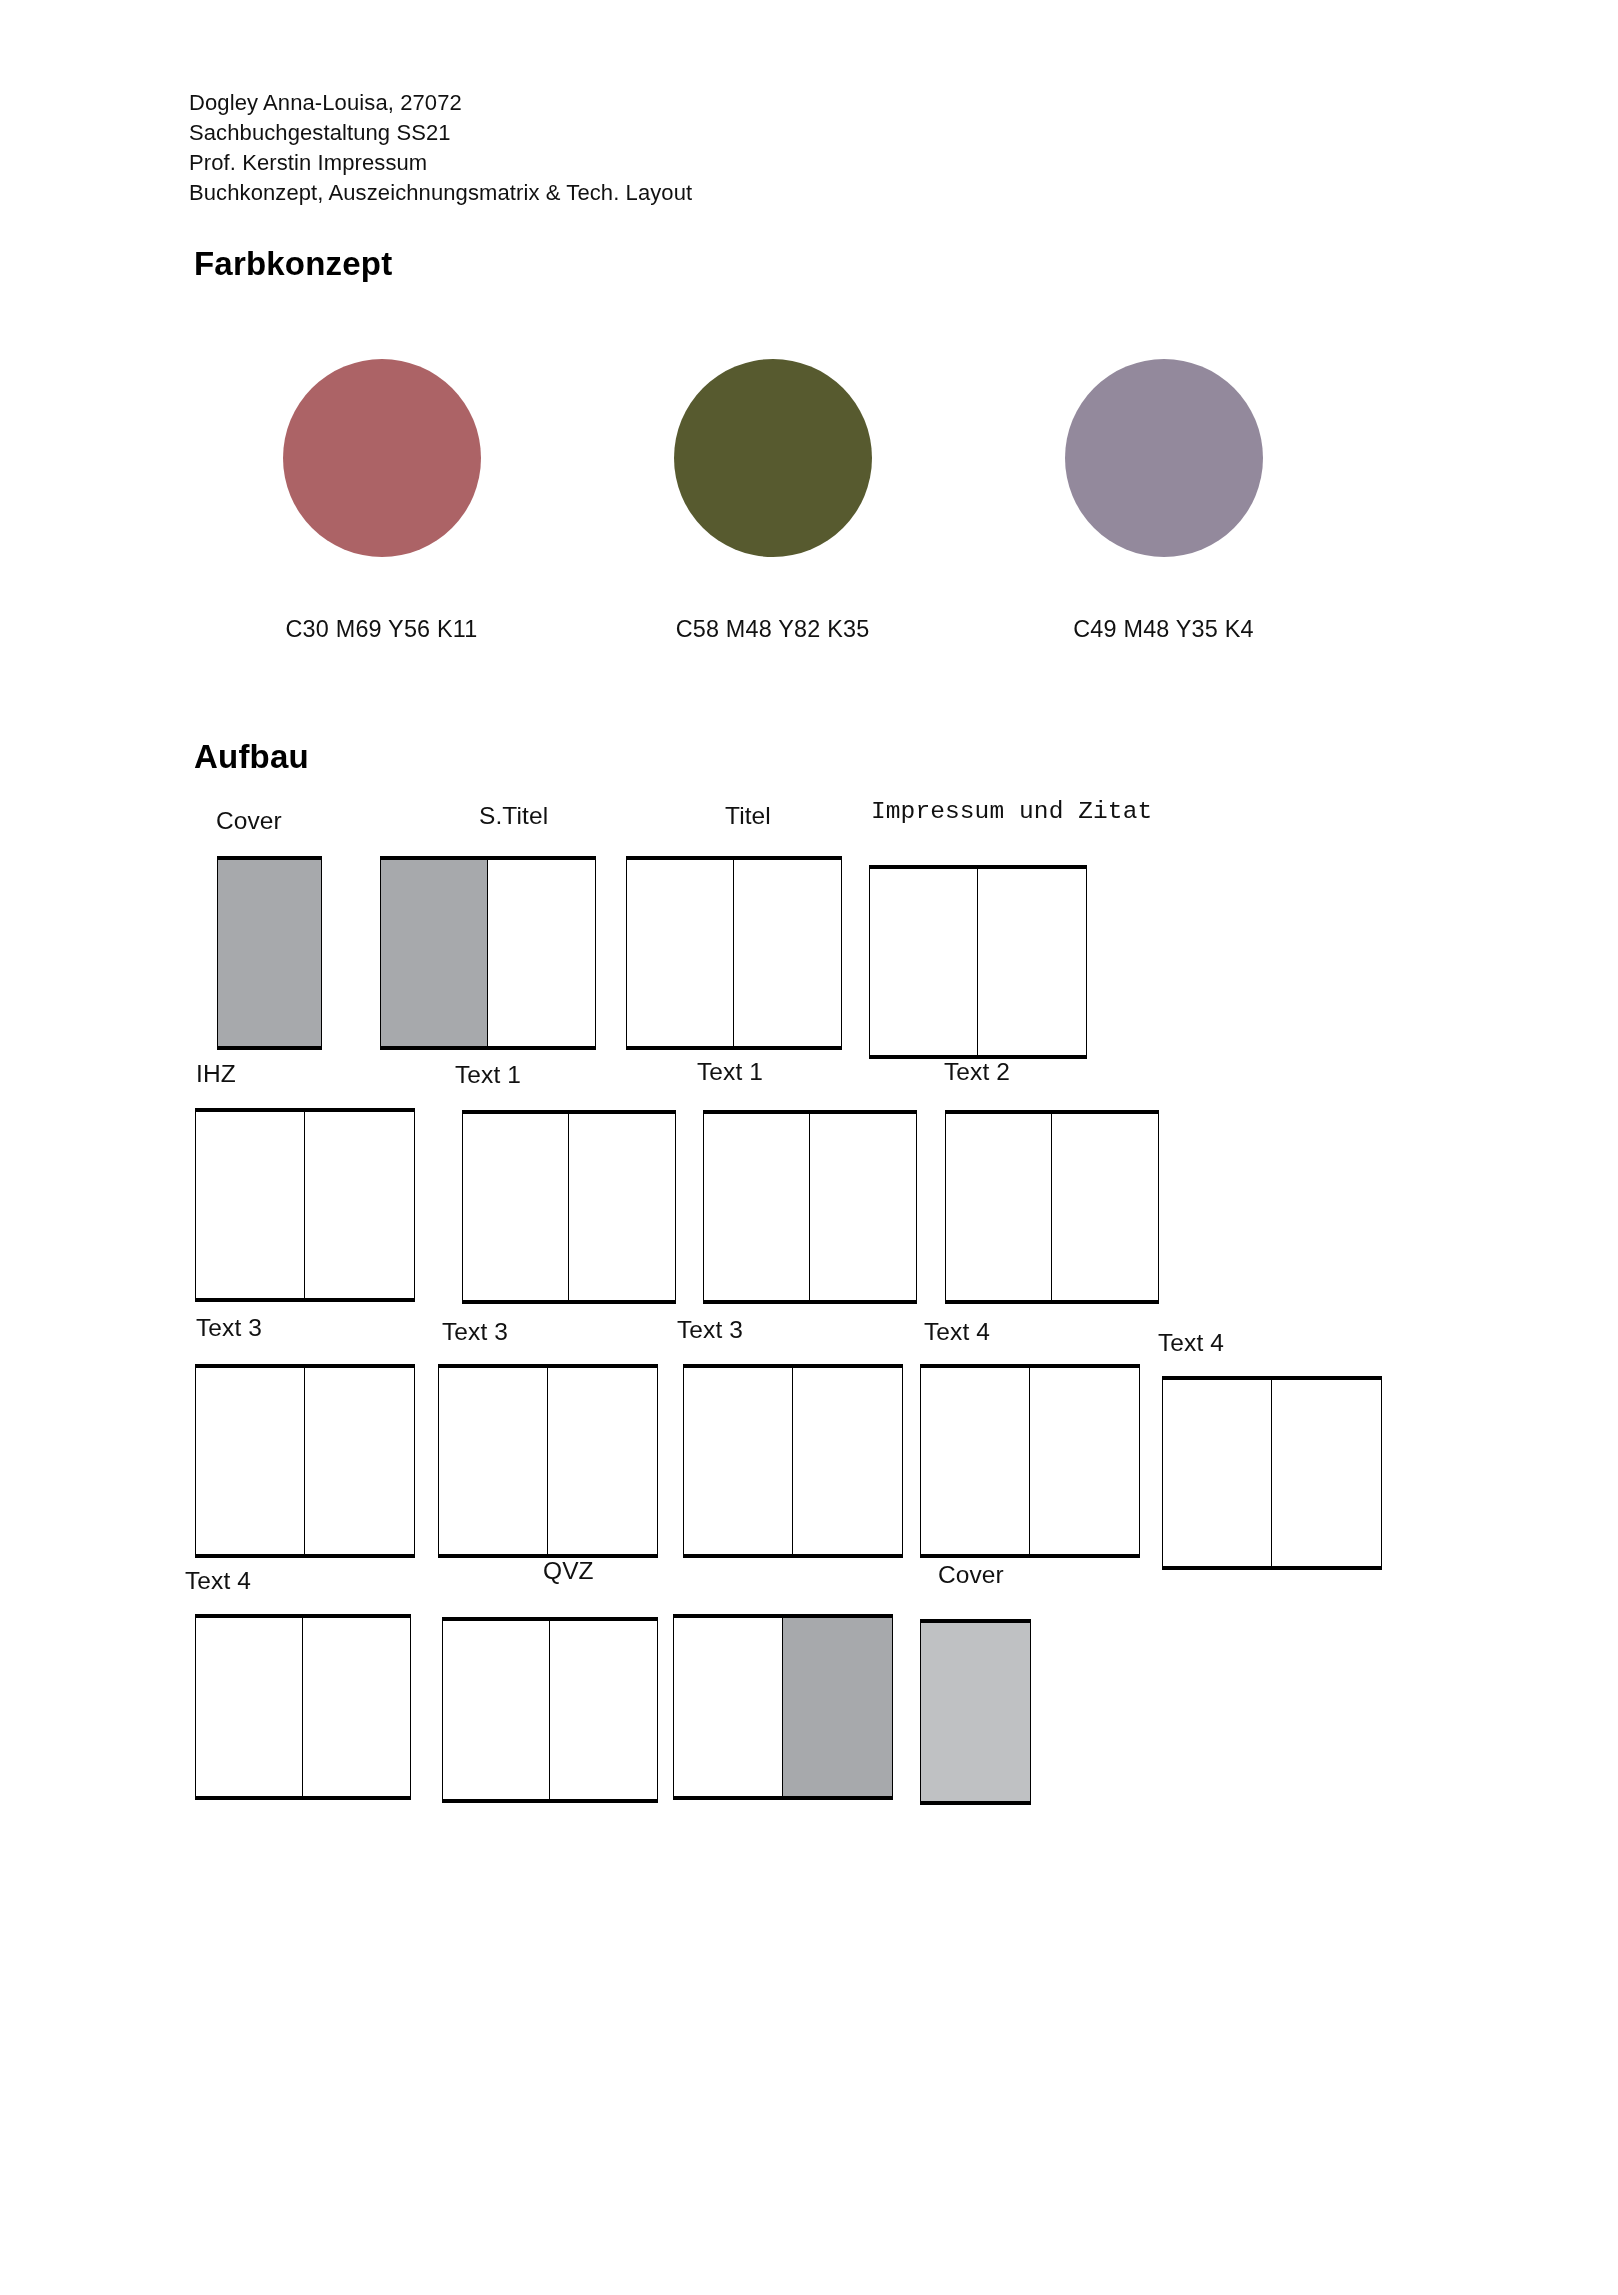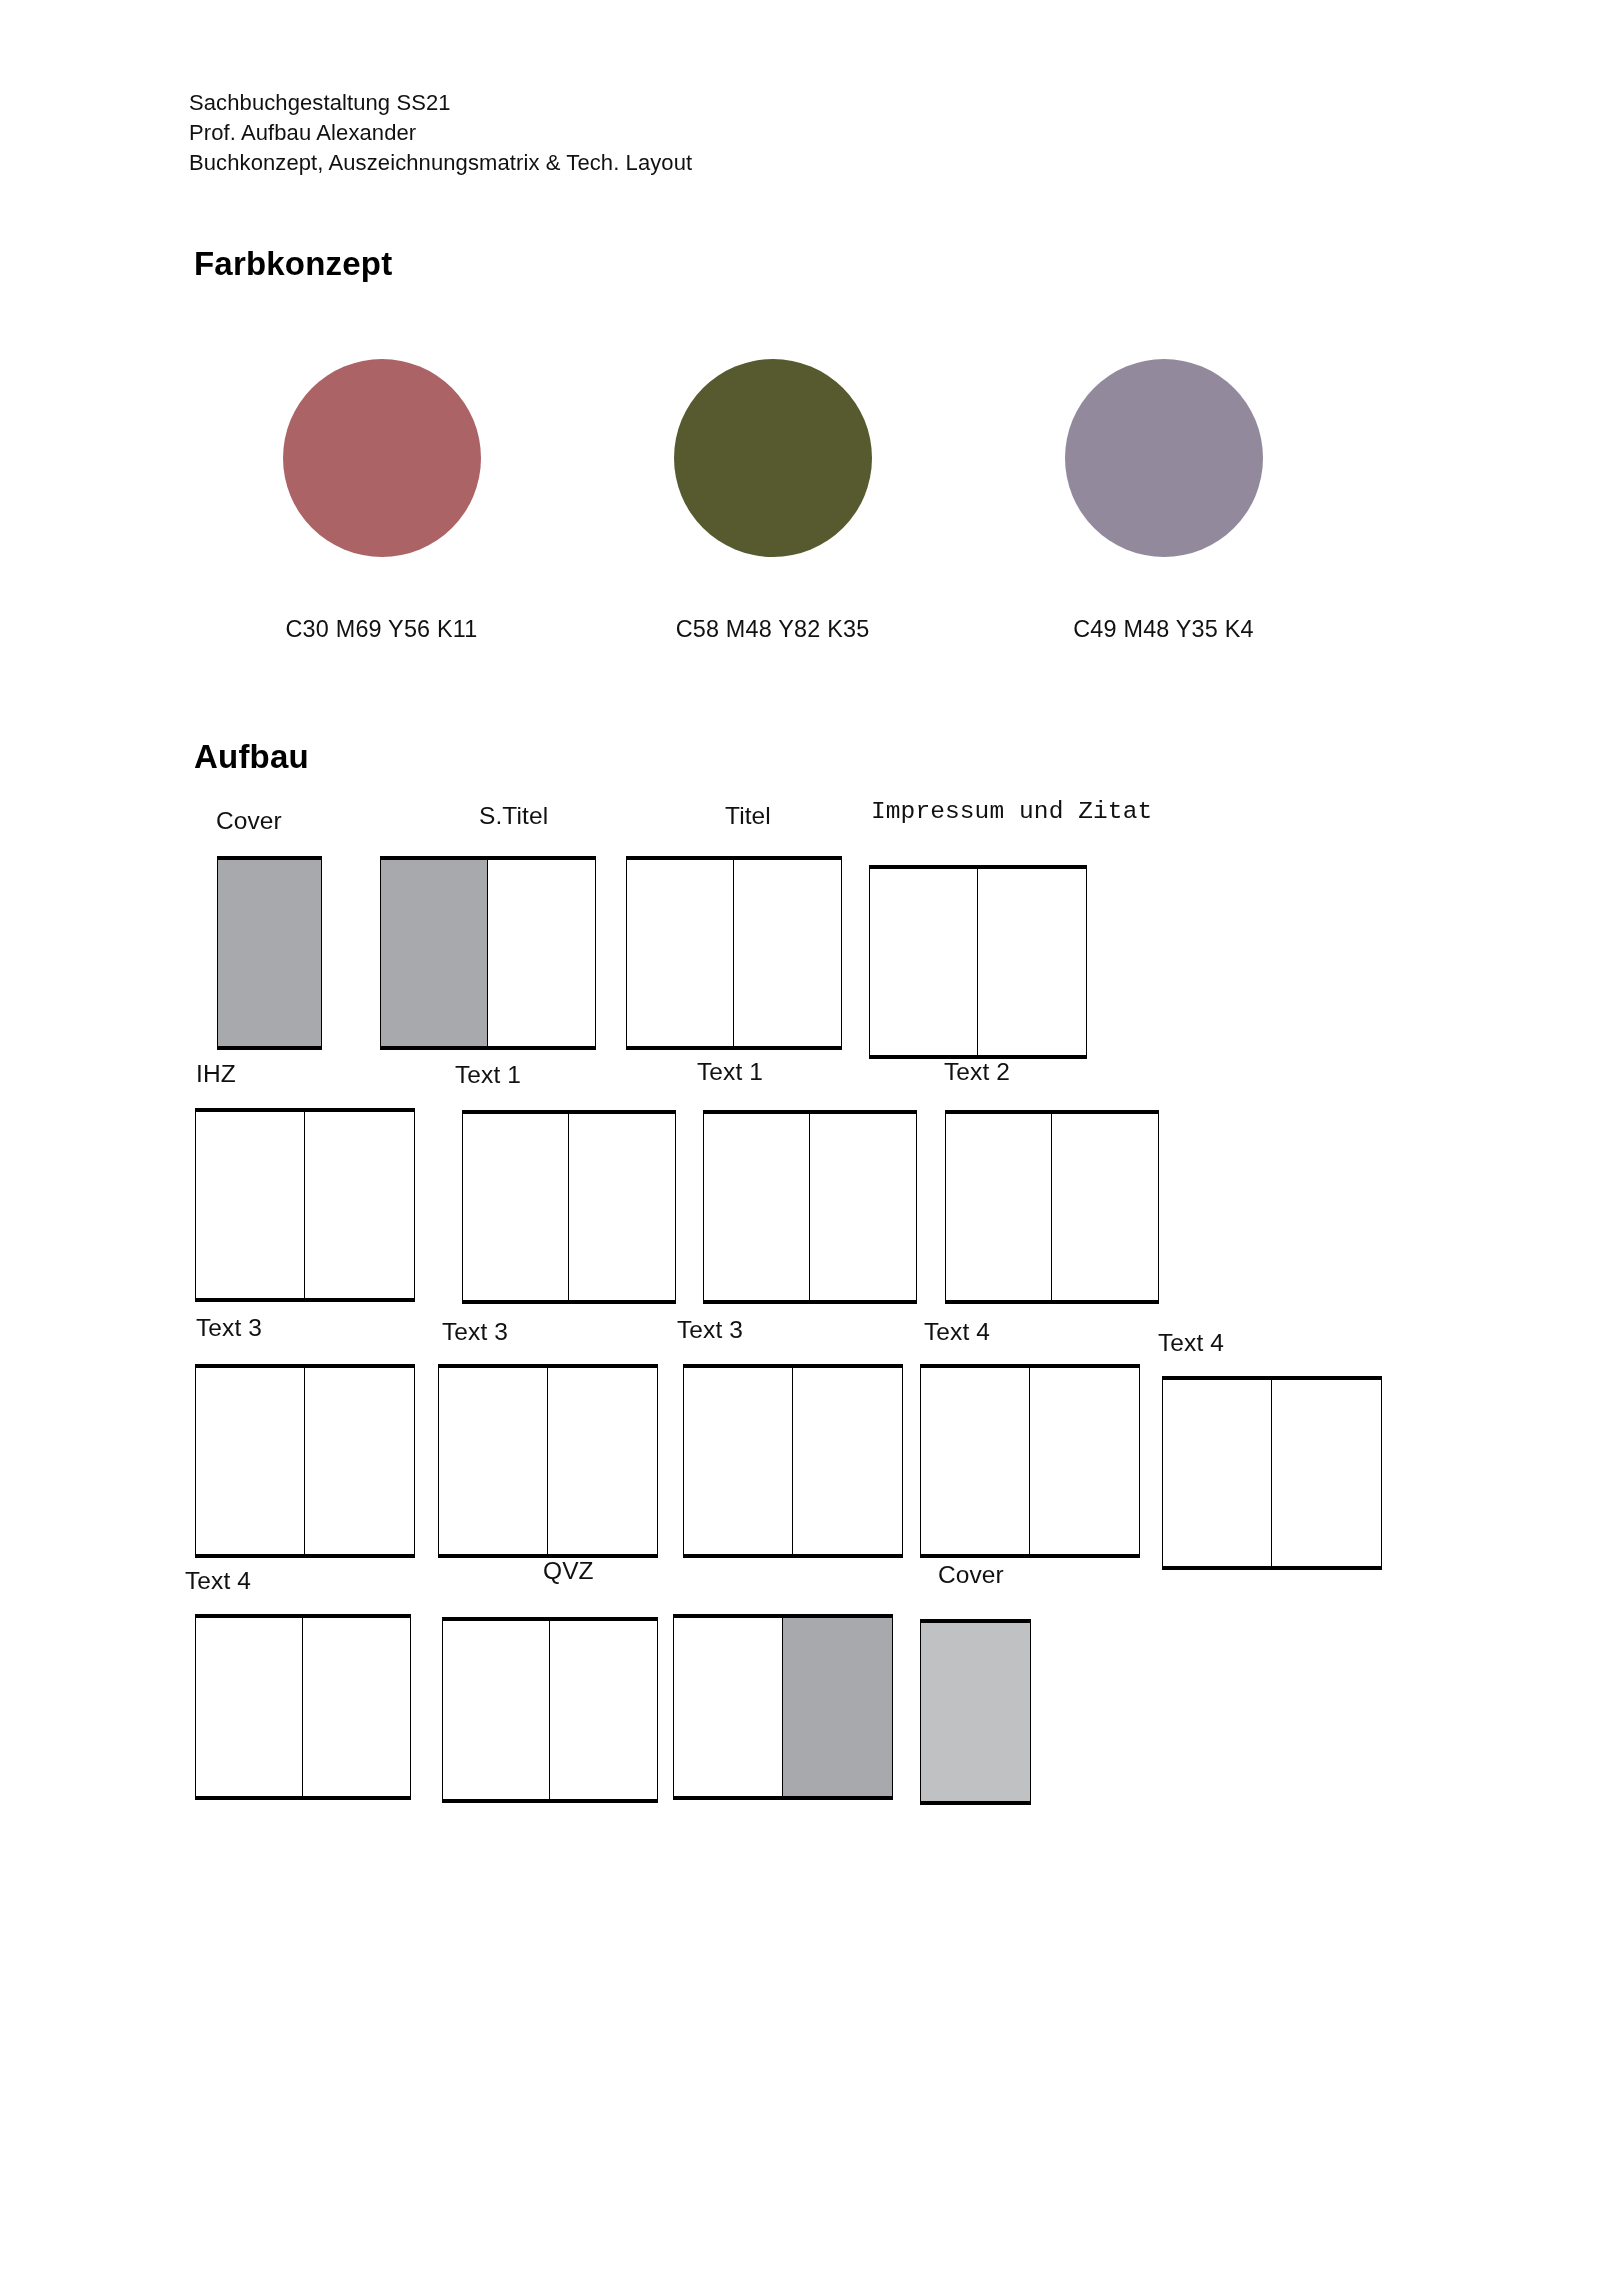--- a/index.html
+++ b/index.html
@@ -98,22 +98,23 @@
     font-size: 24.5px;
     letter-spacing: 0.1px;
     color: #111111;
     white-space: nowrap;
   }
 </style>
 </head>
 <body>
 
 <div id="header-block">
+  <span class="hline">Dogley Anna-Louisa, 27072</span>
   <span class="hline">Sachbuchgestaltung SS21</span>
-  <span class="hline">Prof. Aufbau Alexander</span>
+  <span class="hline">Prof. Kerstin Impressum</span>
   <span class="hline">Buchkonzept, Auszeichnungsmatrix &amp; Tech. Layout</span>
 </div>
 
 <div class="section-heading" id="heading-farbkonzept">Farbkonzept</div>
 
 <div id="color-swatches">
   <div class="swatch-circle" id="swatch-circle-0" style="background: rgb(172, 99, 102);"></div>
   <div class="swatch-circle" id="swatch-circle-1" style="background: rgb(87, 90, 47);"></div>
   <div class="swatch-circle" id="swatch-circle-2" style="background: rgb(147, 137, 156);"></div>
 

